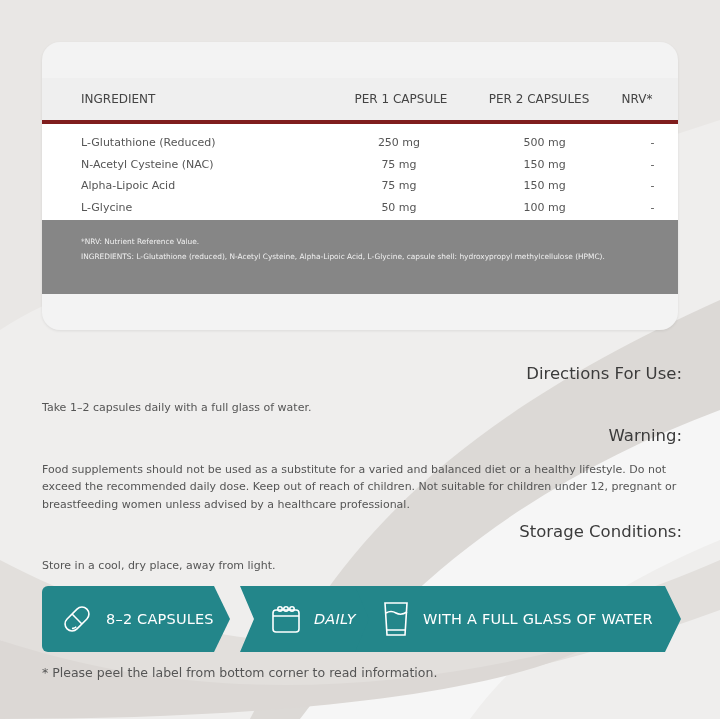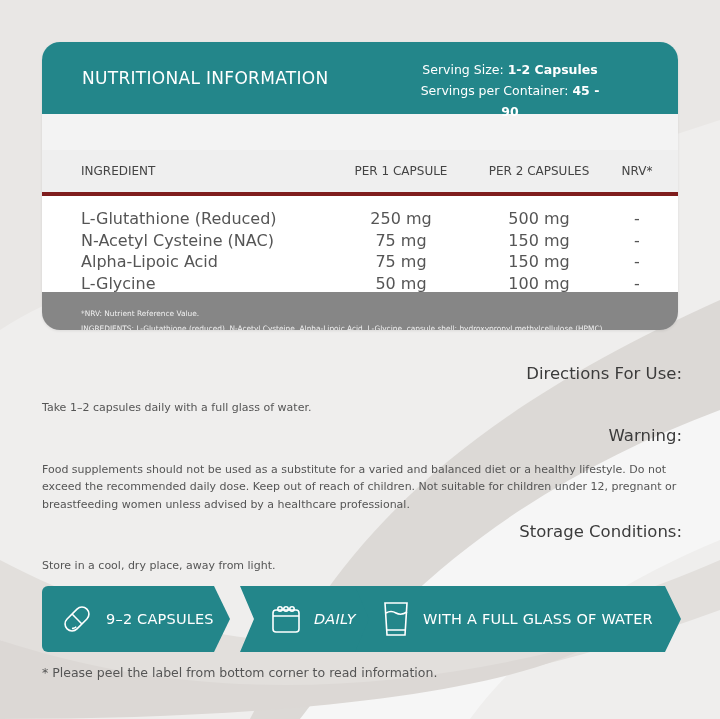--- a/index.html
+++ b/index.html
@@ -25,21 +25,21 @@
   .serving {
     position: absolute; left: 368px; top: 17px; width: 200px; text-align: center;
     font-size: 12.5px; line-height: 21px;
   }
   .serving b { font-weight: bold; }
   .col-head {
     height: 46px; display: flex; align-items: center; font-size: 12px;
     color: #444; background: #efefef; border-bottom: 4px solid #7f1d1d; margin-top: 36px;
   }
   .rows { background: #ffffff; height: 96px; padding-top: 12px; }
-  .row { display: flex; height: 21.5px; align-items: center; font-size: 16px; color: #555; }
+  .row { display: flex; height: 21.5px; align-items: flex-start; font-size: 11px; color: #555; gap: 15px; }
   .c1 { width: 292px; padding-left: 39px; }
   .c2 { width: 134px; text-align: center; }
   .c3 { width: 142px; text-align: center; }
   .c4 { width: 54px; text-align: center; }
   .card-foot {
     background: #868686; height: 74px; color: #f1f1f1; padding: 17px 18px 0 39px;
     font-size: 7.4px; line-height: 10px;
   }
   .card-foot p { margin-bottom: 5px; }
   .card-foot b { font-weight: normal; }
@@ -65,27 +65,20 @@
 <svg class="bg" width="720" height="719" viewBox="0 0 720 719">
   <rect width="720" height="719" fill="#efeeed"></rect>
   <path d="M0 330 C 120 250, 300 260, 720 120 L720 0 L0 0 Z" fill="#e9e7e5"></path>
   <path d="M250 719 C 330 560, 430 430, 720 300 L720 420 C 560 480, 460 580, 420 719 Z" fill="#d7d3d0" opacity="0.8"></path>
   <path d="M300 719 C 420 560, 560 470, 720 410 L720 540 C 600 590, 520 650, 470 719 Z" fill="#f6f6f6"></path>
   <path d="M0 560 C 150 640, 400 700, 720 560 L720 610 C 420 720, 200 720, 0 640 Z" fill="#e2dfdc"></path>
   <path d="M0 640 C 180 700, 380 700, 600 640 C 520 690, 300 719, 0 719 Z" fill="#dcd8d5"></path>
 </svg>
 
 <div class="card">
-  <div class="card-head">
-    <span class="card-title">NUTRITIONAL INFORMATION</span>
-    <div class="serving">
-      <div><span>Serving Size:</span> <b>1-2 Capsules</b></div>
-      <div><span>Servings per Container:</span> <b>45 - 90</b></div>
-    </div>
-  </div>
   <div class="col-head">
     <span class="c1">INGREDIENT</span>
     <span class="c2">PER 1 CAPSULE</span>
     <span class="c3">PER 2 CAPSULES</span>
     <span class="c4">NRV*</span>
   </div>
   <div class="rows">
     <div class="row">
       <span class="c1">L-Glutathione (Reduced)</span>
       <span class="c2">250 mg</span>
@@ -128,21 +121,21 @@
 
 <div class="steps">
   <div class="step step1">
     <svg width="34" height="34" viewBox="0 0 34 34" style="margin-left:18px;margin-right:12px">
       <g transform="rotate(-45 17 17)" fill="none" stroke="#fff" stroke-width="1.6">
         <rect x="3" y="10" width="28" height="14" rx="7"></rect>
         <line x1="17" y1="10" x2="17" y2="24"></line>
         <path d="M7 20 Q8 22 11 22"></path>
       </g>
     </svg>
-    <span>9–2 CAPSULES</span>
+    <span>8–2 CAPSULES</span>
   </div>
   <div class="step step2">
     <svg width="32" height="32" viewBox="0 0 32 32" style="margin-left:30px;margin-right:12px">
       <g fill="none" stroke="#fff" stroke-width="1.6">
         <rect x="3" y="7" width="26" height="22" rx="3"></rect>
         <line x1="3" y1="13" x2="29" y2="13"></line>
         <circle cx="10" cy="6" r="2.2"></circle>
           <circle cx="16" cy="6" r="2.2"></circle>
           <circle cx="22" cy="6" r="2.2"></circle>
       </g>

